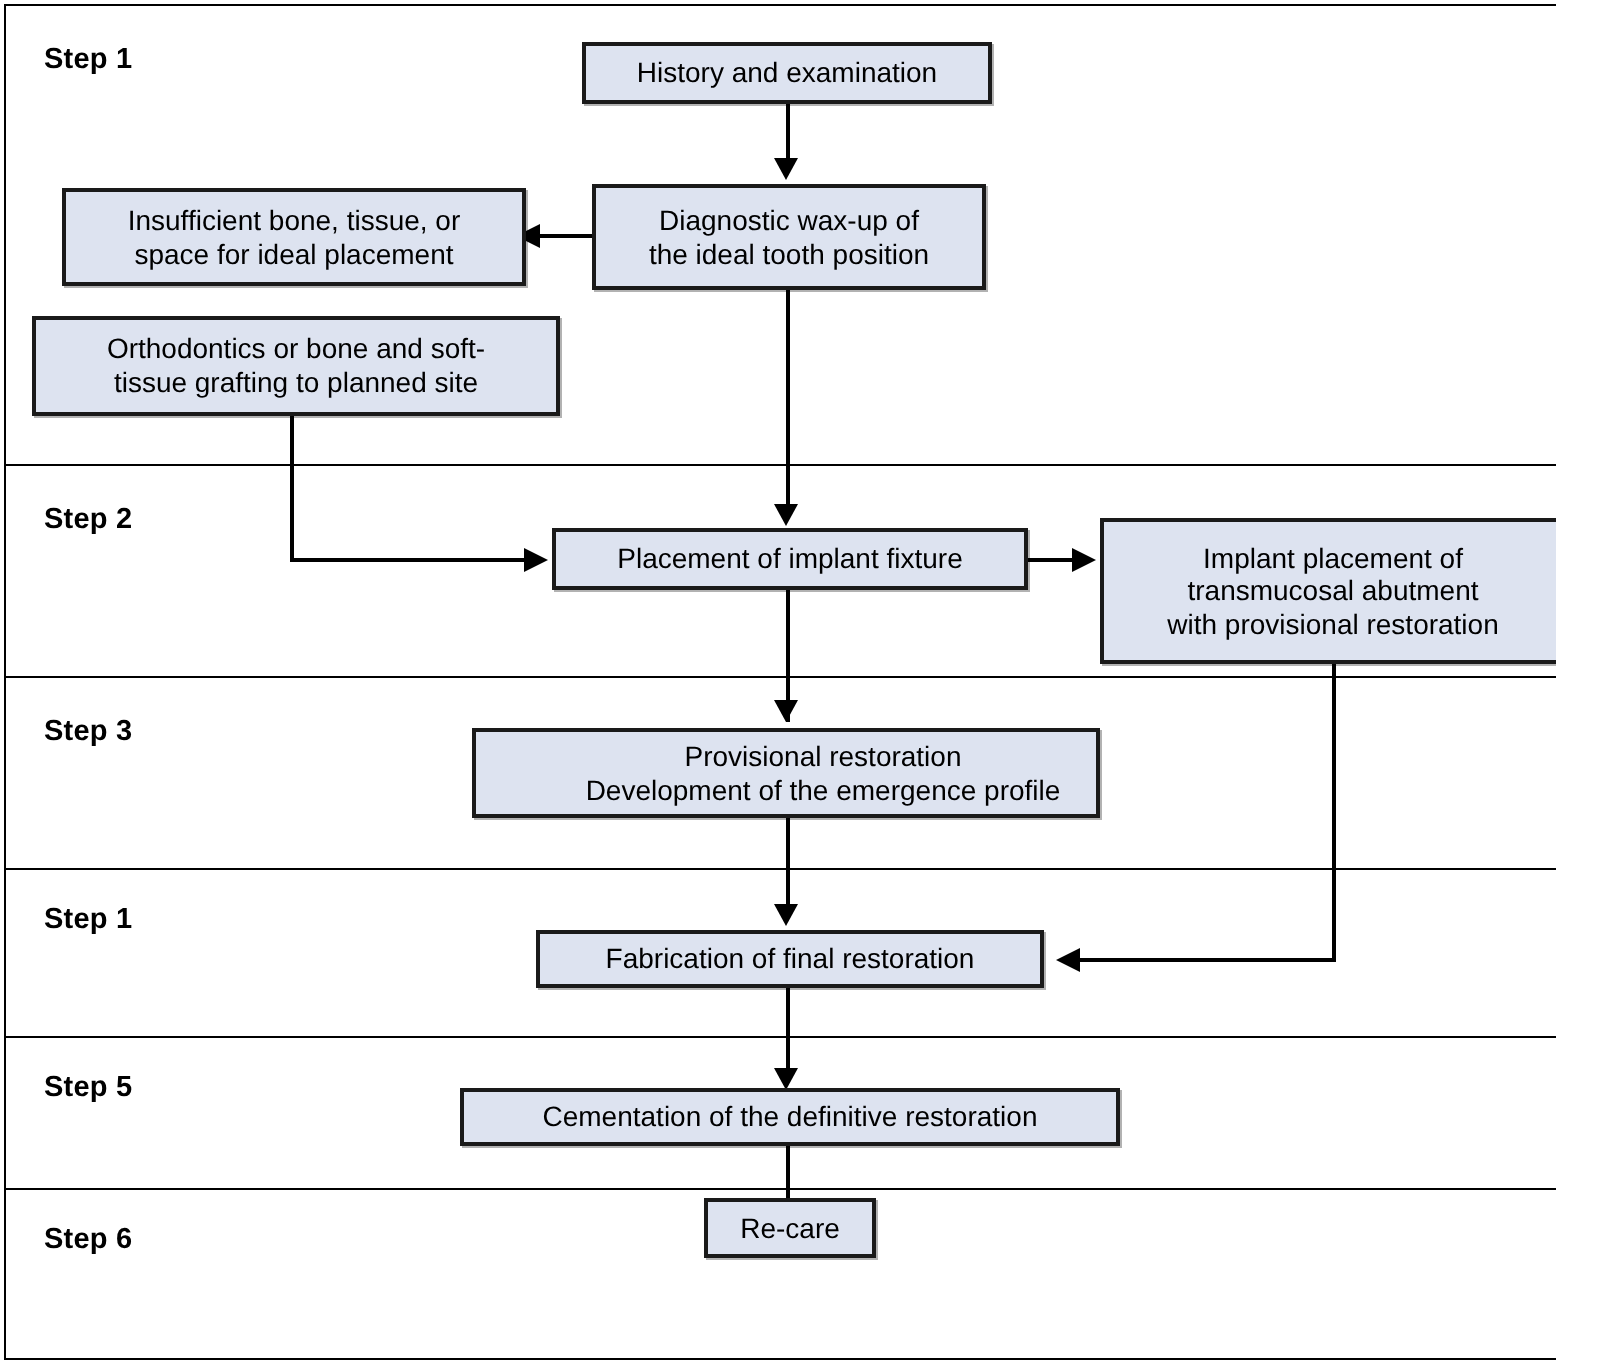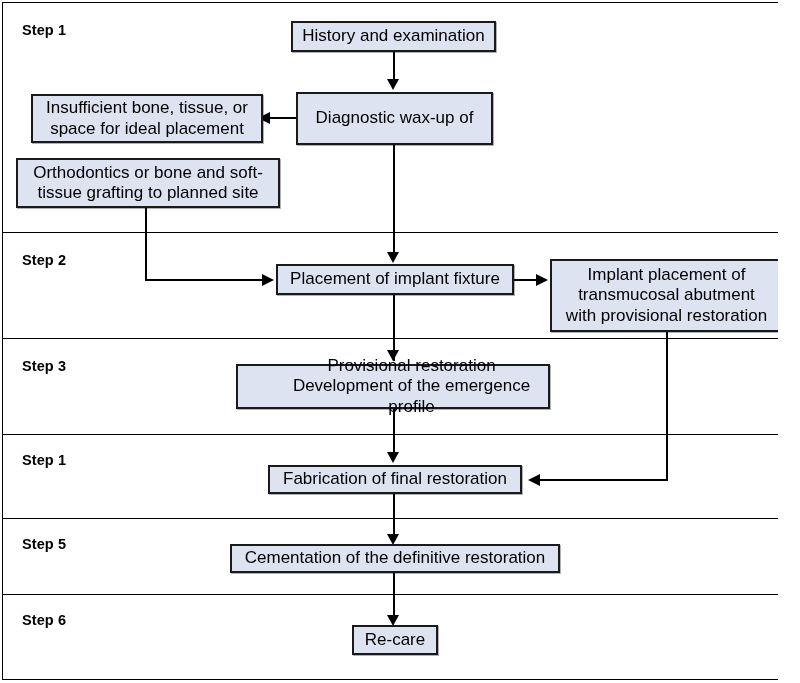--- a/index.html
+++ b/index.html
@@ -45,21 +45,21 @@
   .node {
     position: absolute;
     box-sizing: border-box;
     background: #dde3f0;
     border: 2px solid #1a1a1a;
     display: flex;
     align-items: center;
     justify-content: center;
     text-align: center;
     font-family: "Liberation Sans", sans-serif;
-    font-size: 17px;
+    font-size: 14px;
     line-height: 1.18;
     color: #000000;
     box-shadow: 1px 1px 0 rgba(0,0,0,0.30);
   }
   .node span {
     display: block;
     padding: 0 6px;
   }
   .conn {
     position: absolute;
@@ -139,20 +139,21 @@
 
   <div class="conn vline" style="left:393px; top:573px; height:48px;"></div>
   <div class="arrow arrow-down" style="left:387px; top:615px;"></div>
 
   <div class="node" style="left:291px; top:21px; width:205px; height:31px;">
     <span>History and examination</span>
   </div>
 
   <div class="node" style="left:296px; top:92px; width:197px; height:53px; flex-direction:column;">
     <span>Diagnostic wax-up of</span>
+    <span>the ideal tooth position</span>
   </div>
 
   <div class="node" style="left:31px; top:94px; width:232px; height:49px; flex-direction:column;">
     <span>Insufficient bone, tissue, or</span>
     <span>space for ideal placement</span>
   </div>
 
   <div class="node" style="left:16px; top:158px; width:264px; height:50px; flex-direction:column;">
     <span>Orthodontics or bone and soft-</span>
     <span>tissue grafting to planned site</span>
@@ -174,17 +175,17 @@
   </div>
 
   <div class="node" style="left:268px; top:465px; width:254px; height:29px;">
     <span>Fabrication of final restoration</span>
   </div>
 
   <div class="node" style="left:230px; top:544px; width:330px; height:29px;">
     <span>Cementation of the definitive restoration</span>
   </div>
 
-  <div class="node" style="left:352px; top:625px; width:86px; height:30px;">
+  <div class="node" style="left:352px; top:599px; width:86px; height:30px;">
     <span>Re-care</span>
   </div>
 
 </div>
 
 </body></html>

